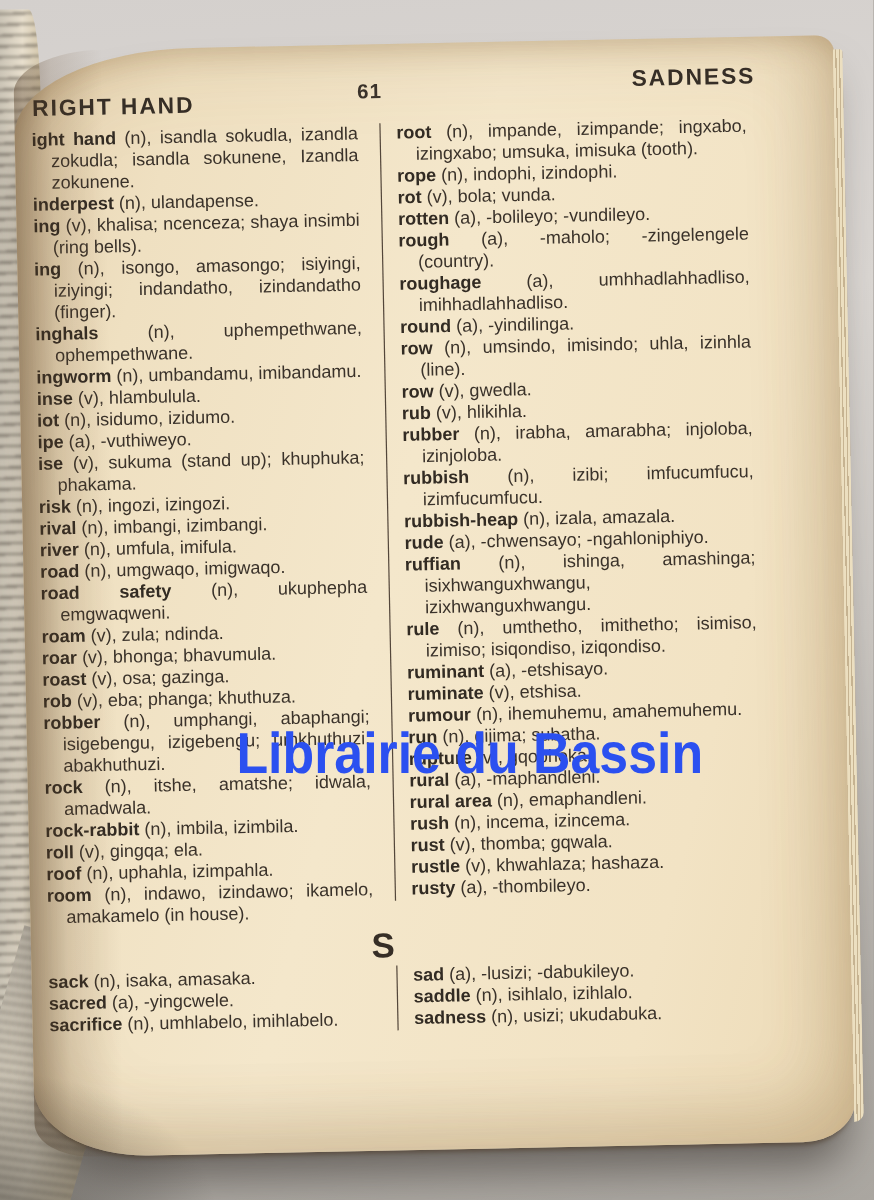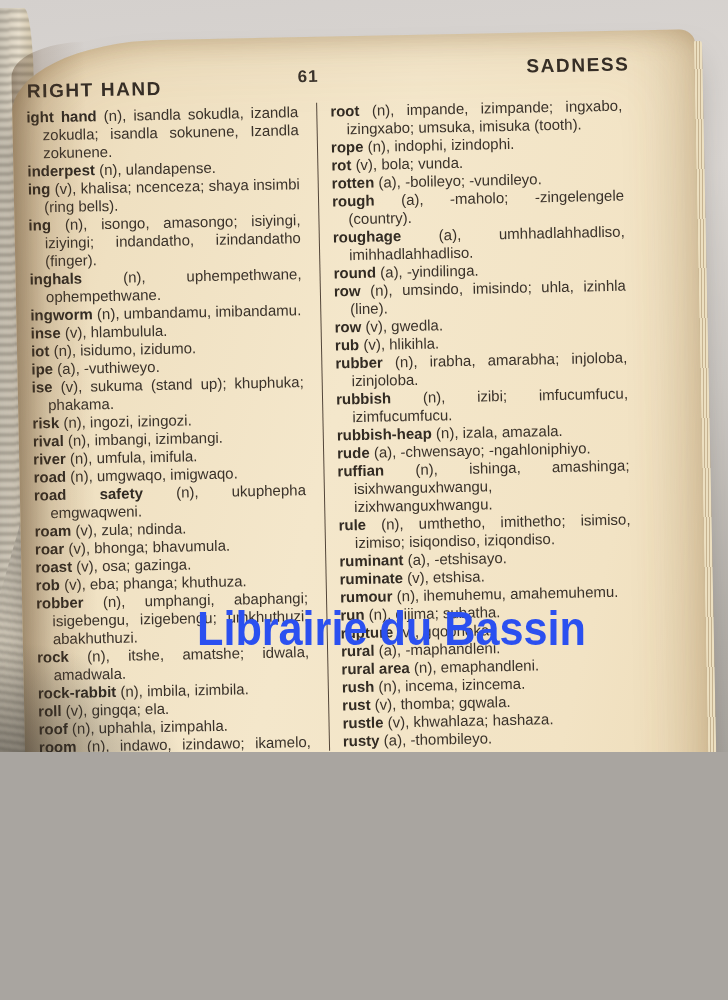--- a/index.html
+++ b/index.html
@@ -1,17 +1,17 @@
 <!DOCTYPE html>
 <html><head>
 <meta charset="utf-8">
 <style>
   html,body{margin:0;padding:0;background:#a9a5a0;}
   .scene{
-    position:relative;width:728px;height:752px;overflow:hidden;
+    position:relative;width:728px;height:1000px;overflow:hidden;
     background:linear-gradient(175deg,#d4d0cd 0%,#dbd7d3 28%,#cdc9c4 55%,#b4b0aa 85%,#aba7a1 100%);
     font-family:"Liberation Sans","DejaVu Sans",sans-serif;
   }
   .scene::after{
     content:'';position:absolute;inset:0;pointer-events:none;
     background:radial-gradient(ellipse 260px 180px at 0% 102%,rgba(45,42,38,0.55),rgba(45,42,38,0) 70%);
   }
   
   .stack-left{
     position:absolute;left:0;top:8px;width:34px;height:980px;

